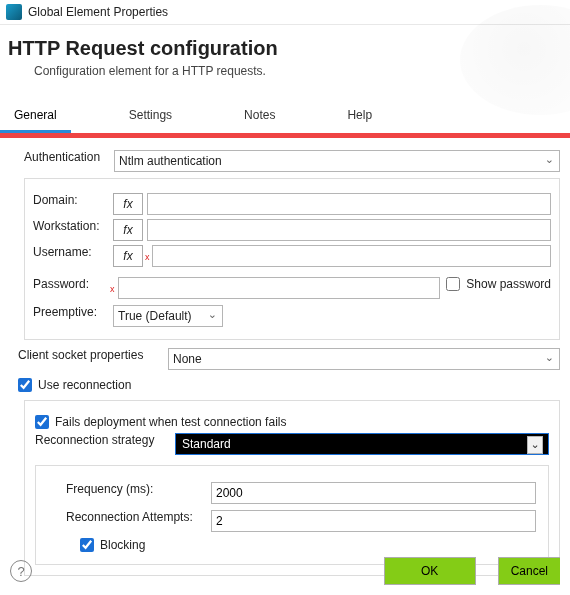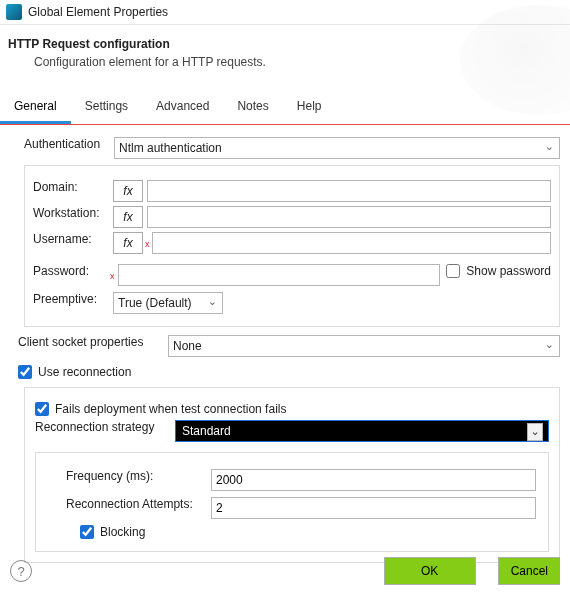--- a/index.html
+++ b/index.html
@@ -1,24 +1,24 @@
 <!DOCTYPE html>
 <html><head>
 <meta charset="utf-8">
 <style>
 * { box-sizing: border-box; margin: 0; padding: 0; font-family: "Segoe UI", Tahoma, sans-serif; font-size: 12px; }
 body { background: #fff; color: #222; width: 570px; height: 595px; overflow: hidden; position: relative; }
 .title-bar { display: flex; align-items: center; padding: 4px 6px; border-bottom: 1px solid #e8e8e8; }
 .title-bar .app-icon { width: 16px; height: 16px; margin-right: 6px; background: linear-gradient(135deg,#1a9dcb,#0b5b7a); border-radius: 2px; }
 .title-bar .title { font-size: 12px; }
 .header { padding: 12px 16px 8px 8px; position: relative; }
-.header h1 { font-size: 12px; font-weight: 700; }
+.header h1 { font-size: 20px; font-weight: 700; }
 .header .subtitle { margin: 4px 0 0 26px; font-size: 12px; color: #444; }
 .blob { position: absolute; right: -50px; top: -20px; width: 160px; height: 110px; border-radius: 50%; background: radial-gradient(circle at 40% 40%, rgba(0,0,0,0.03), rgba(0,0,0,0)); }
-.tabs { display: flex; border-bottom: 1px solid #ef4444; margin-top: 14px; }
+.tabs { display: flex; border-bottom: 5px solid #ef4444; margin-top: 14px; gap: 44px; }
 .tab { padding: 8px 14px; cursor: pointer; color: #333; }
 .tab.active { border-bottom: 3px solid #2a8bd8; color: #000; font-weight: 500; }
 .content { padding: 8px 10px 6px 24px; }
 .row { display: flex; align-items: flex-start; margin: 4px 0; }
 .label { width: 100px; }
 .select, input[type="text"].wide { flex: 1; border: 1px solid #b5b5b5; padding: 3px 4px; height: 22px; background: #fff; }
 .sel-wrap { flex: 1; position: relative; }
 .sel-wrap::after { content: "⌄"; position: absolute; right: 6px; top: 3px; color: #666; font-size: 11px; pointer-events: none; }
 .sel-wrap .select { width: 100%; padding-right: 18px; }
 .fieldset { border: 1px solid #dcdcdc; padding: 10px 8px 8px 8px; margin-top: 6px; }
@@ -54,21 +54,20 @@
 
 <div class="header">
   <div class="blob"></div>
   <h1>HTTP Request configuration</h1>
   <div class="subtitle">Configuration element for a HTTP requests.</div>
 </div>
 
 <div class="tabs">
   <div class="tab active">General</div>
   <div class="tab">Settings</div>
-  <div class="tab">Advanced</div>
   <div class="tab">Notes</div>
   <div class="tab">Help</div>
 </div>
 
 <div class="content">
   <div class="row">
     <div class="label" style="width:90px">Authentication</div>
     <div class="sel-wrap">
       <div class="select">Ntlm authentication</div>
     </div>

